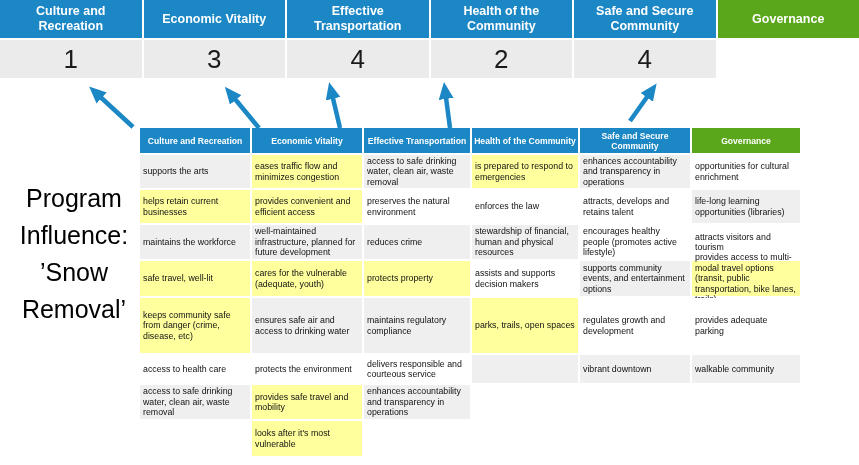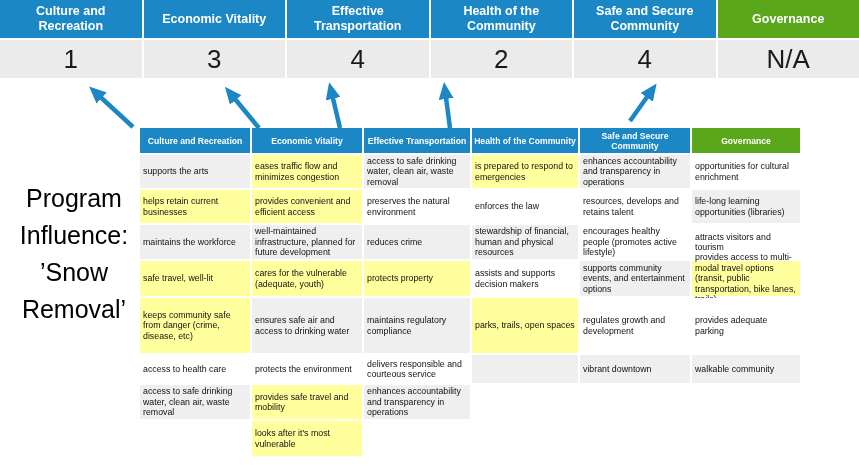--- a/index.html
+++ b/index.html
@@ -49,21 +49,20 @@
       <div class="sb-head">Economic Vitality</div>
       <div class="sb-head">Effective Transportation</div>
       <div class="sb-head">Health of the Community</div>
       <div class="sb-head">Safe and Secure Community</div>
       <div class="sb-head green">Governance</div>
       <div class="sb-score">1</div>
       <div class="sb-score">3</div>
       <div class="sb-score">4</div>
       <div class="sb-score">2</div>
       <div class="sb-score">4</div>
-      <div class="sb-score">N/A</div>
     </div>
 
   <svg class="arrows" width="859" height="52" viewBox="0 0 859 52" xmlns="http://www.w3.org/2000/svg">
     <defs>
       <marker id="ah" markerUnits="userSpaceOnUse" markerWidth="17" markerHeight="15" refX="9" refY="7.5" orient="auto">
         <path d="M0,0 L17,7.5 L0,15 Z" fill="#1b87c5"></path>
       </marker>
     </defs>
     <line x1="133" y1="47" x2="95" y2="12" marker-end="url(#ah)"></line>
     <line x1="259" y1="48" x2="230" y2="13" marker-end="url(#ah)"></line>
@@ -89,21 +88,21 @@
       <div class="cell gray">supports the arts</div>
       <div class="cell hl">eases traffic flow and minimizes congestion</div>
       <div class="cell gray">access to safe drinking water, clean air, waste removal</div>
       <div class="cell hl">is prepared to respond to emergencies</div>
       <div class="cell gray">enhances accountability and transparency in operations</div>
       <div class="cell">opportunities for cultural enrichment</div>
       <div class="cell hl">helps retain current businesses</div>
       <div class="cell hl">provides convenient and efficient access</div>
       <div class="cell">preserves the natural environment</div>
       <div class="cell">enforces the law</div>
-      <div class="cell">resources, develops and retains talent</div>
+      <div class="cell">attracts, develops and retains talent</div>
       <div class="cell gray">life-long learning opportunities (libraries)</div>
       <div class="cell gray">maintains the workforce</div>
       <div class="cell gray">well-maintained infrastructure, planned for future development</div>
       <div class="cell gray">reduces crime</div>
       <div class="cell gray">stewardship of financial, human and physical resources</div>
       <div class="cell">encourages healthy people (promotes active lifestyle)</div>
       <div class="cell">attracts visitors and tourism</div>
       <div class="cell hl">safe travel, well-lit</div>
       <div class="cell hl">cares for the vulnerable (adequate, youth)</div>
       <div class="cell hl">protects property</div>

